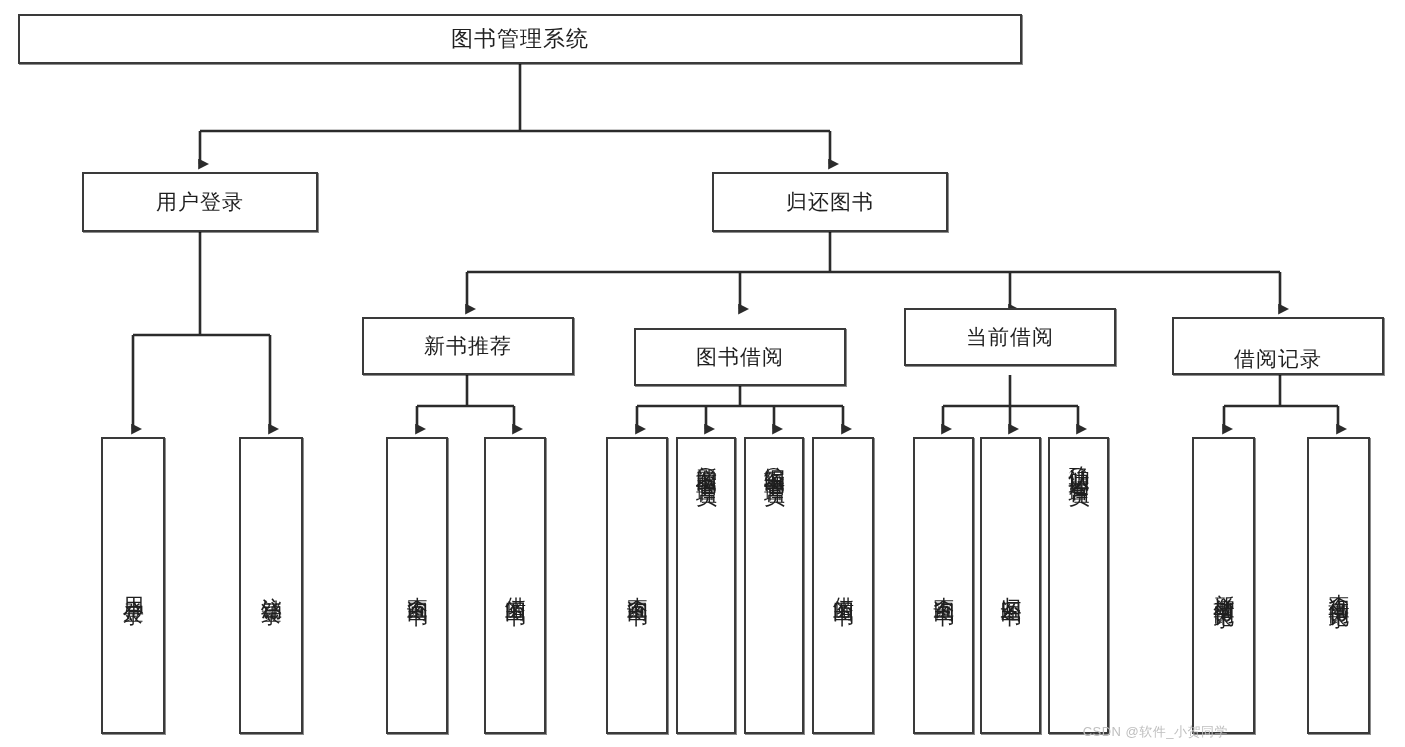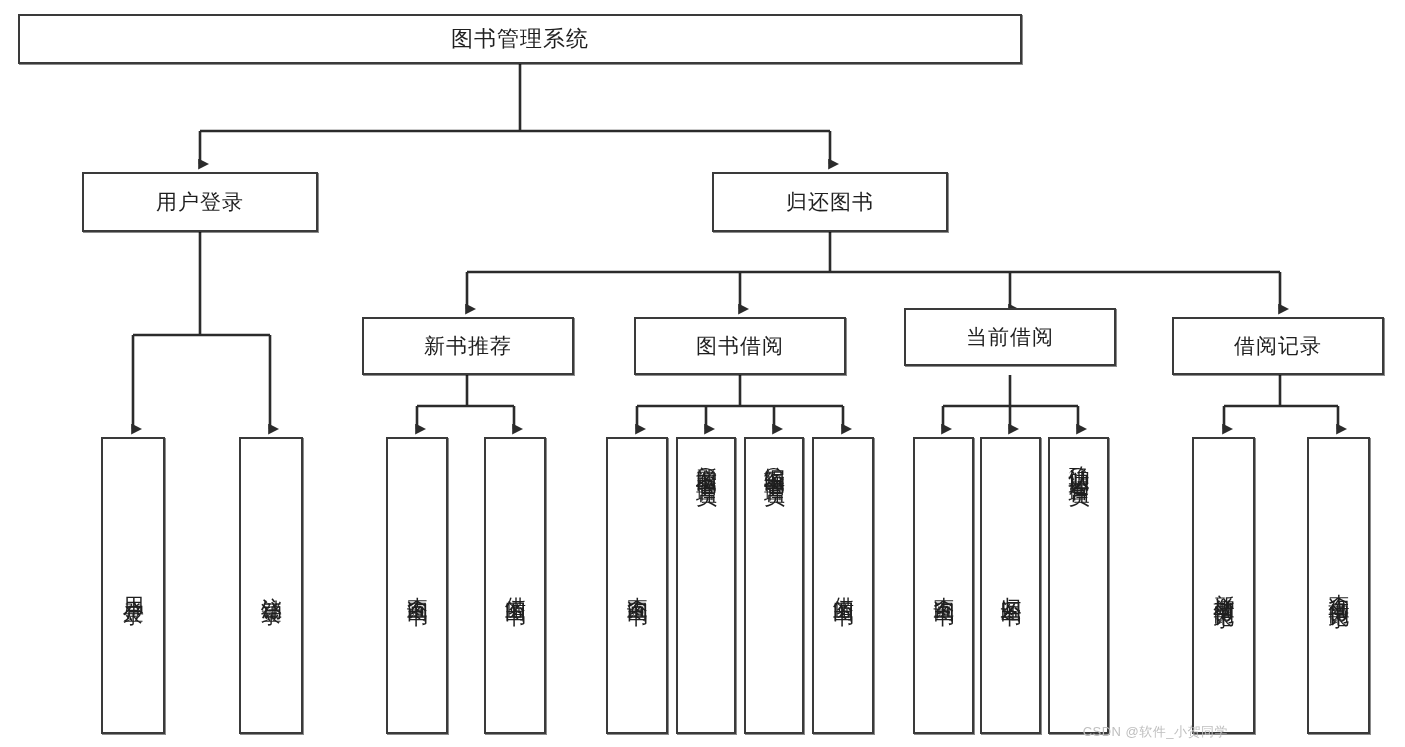--- a/index.html
+++ b/index.html
@@ -125,27 +125,27 @@
   <div class="node" style="left:82px;top:172px;width:236px;height:60px;">
     <span class="lbl">用户登录</span>
   </div>
   <div class="node" style="left:712px;top:172px;width:236px;height:60px;">
     <span class="lbl">归还图书</span>
   </div>
 
   <div class="node" style="left:362px;top:317px;width:212px;height:58px;">
     <span class="lbl">新书推荐</span>
   </div>
-  <div class="node" style="left:634px;top:317px;width:212px;height:58px;">
+  <div class="node" style="left:634px;top:328px;width:212px;height:58px;">
     <span class="lbl">图书借阅</span>
   </div>
   <div class="node" style="left:904px;top:308px;width:212px;height:58px;">
     <span class="lbl">当前借阅</span>
   </div>
-  <div class="node" style="left:1172px;top:317px;width:212px;height:58px;">
+  <div class="node" style="left:1172px;top:317px;width:212px;height:58px;align-items:flex-end;">
     <span class="lbl">借阅记录</span>
   </div>
 
   <div class="node vert mid" style="left:101px;top:437px;width:64px;height:297px;">
     <span class="lbl">用户登录</span>
   </div>
   <div class="node vert mid" style="left:239px;top:437px;width:64px;height:297px;">
     <span class="lbl">注销登录</span>
   </div>
 

